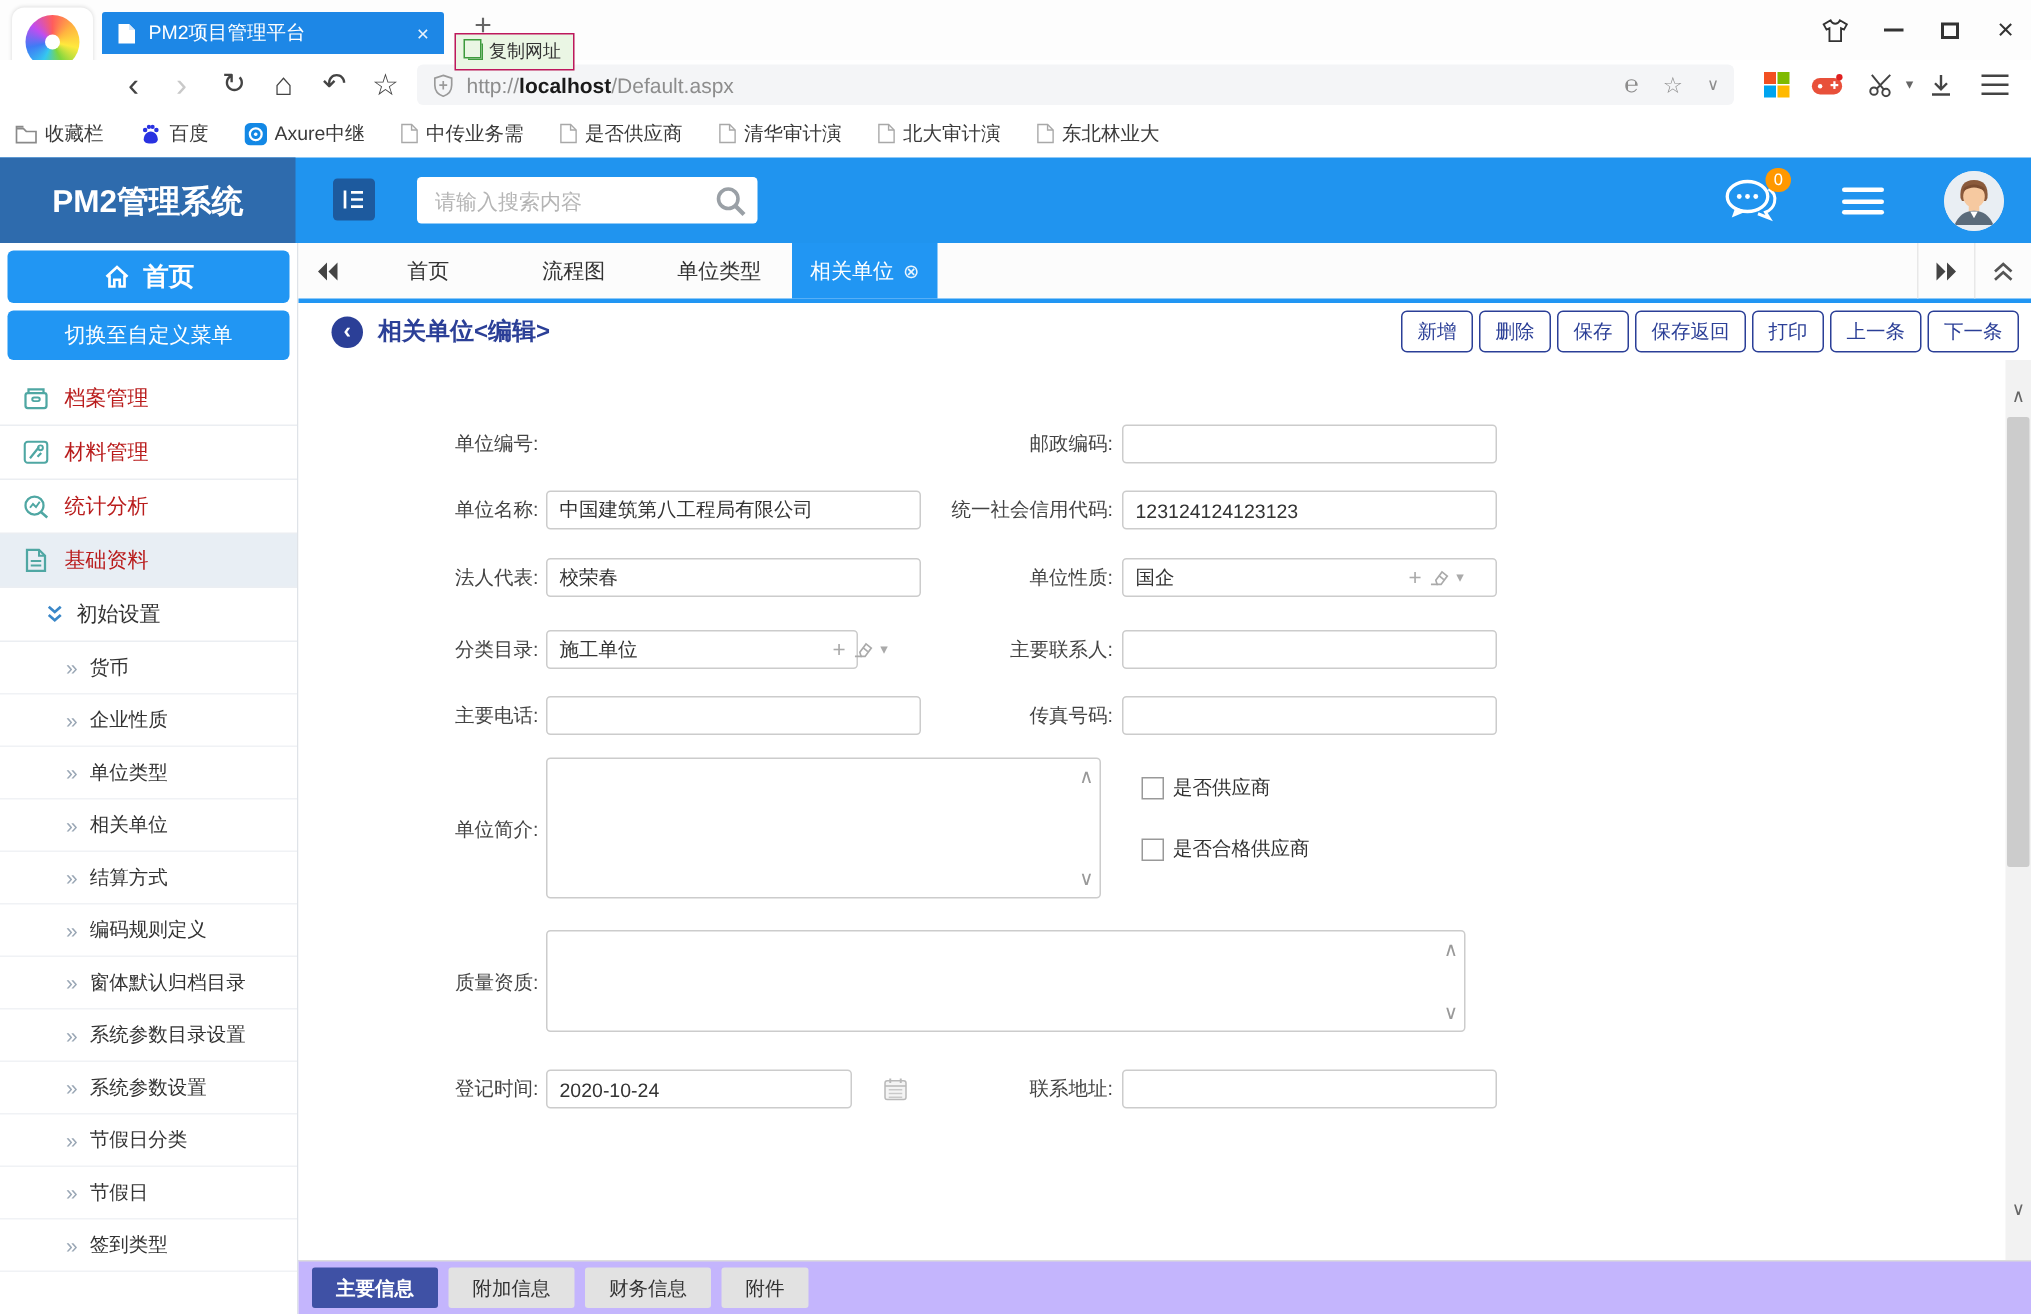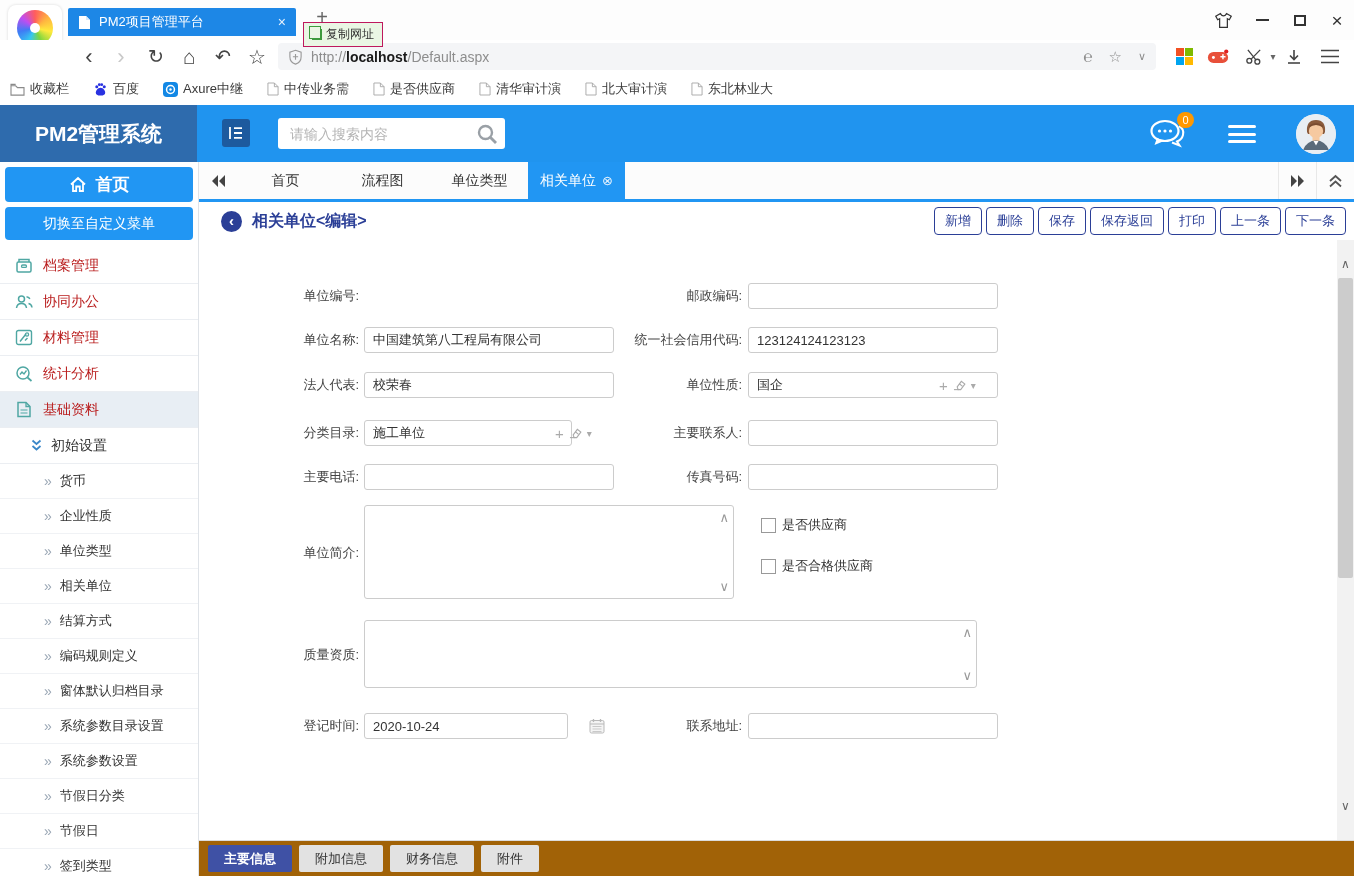--- a/index.html
+++ b/index.html
@@ -115,21 +115,21 @@
   .cbrow{position:absolute;display:flex;align-items:center;gap:6px;font-size:13px;color:#333}
   .cbox{width:15px;height:15px;border:1px solid #999;background:#fff;display:inline-block}
   .cal-ic{position:absolute}
   
   .vscroll{position:absolute;right:0;top:0;width:17px;height:600px;background:#f2f2f2}
   .vs-arrow{position:absolute;left:0;width:17px;height:20px;display:flex;align-items:center;justify-content:center;
     color:#666;font-size:12px}
   .vs-thumb{position:absolute;left:1px;width:15px;background:#ccc;border-radius:2px}
 
   
-  .bottombar{height:36px;background:#a16207;border-top:1px solid #dcdcdc;display:flex;align-items:center;gap:7px;padding-left:9px}
+  .bottombar{height:36px;background:#c4b5fd;border-top:1px solid #dcdcdc;display:flex;align-items:center;gap:7px;padding-left:9px}
   .btab2{height:27px;padding:0 16px;display:flex;align-items:center;font-size:13px;background:#e2e2e2;color:#333;border-radius:2px}
   .btab2.active{background:#3f51a5;color:#fff;font-weight:bold}
   svg{display:block}
 </style>
 </head>
 <body>
 
 <div class="screen">
 
   <div class="titlebar">
@@ -374,30 +374,20 @@
       <div class="modules">
         <div class="mod">
           <span>
               <svg width="18" height="17" viewBox="0 0 18 17">
                 <rect x="2" y="5" width="14" height="10" rx="1.5" fill="none" stroke="#4fa7a3" stroke-width="1.5"></rect>
                 <path d="M4 5 V2.5 H14 V5" fill="none" stroke="#4fa7a3" stroke-width="1.5"></path>
                 <rect x="6.5" y="8" width="5" height="2.4" rx="1.2" fill="none" stroke="#4fa7a3" stroke-width="1.3"></rect>
               </svg>
             </span>
           <span>档案管理</span>
-        </div>
-        <div class="mod">
-          <span>
-              <svg width="18" height="17" viewBox="0 0 18 17">
-                <circle cx="6.5" cy="6" r="3" fill="none" stroke="#4fa7a3" stroke-width="1.5"></circle>
-                <path d="M1.5 15 Q2 10.5 6.5 10.5 Q11 10.5 11.5 15" fill="none" stroke="#4fa7a3" stroke-width="1.5"></path>
-                <path d="M11.5 4 Q14 3.5 14.8 6 M13.5 10.5 Q16.5 11 17 14.5" fill="none" stroke="#4fa7a3" stroke-width="1.5"></path>
-              </svg>
-            </span>
-          <span>协同办公</span>
         </div>
         <div class="mod">
           <span>
               <svg width="18" height="17" viewBox="0 0 18 17">
                 <rect x="1.5" y="1.5" width="15" height="14" rx="2" fill="none" stroke="#4fa7a3" stroke-width="1.4"></rect>
                 <path d="M5 12.5 L11 5 M10 11.5 L12.5 9" stroke="#4fa7a3" stroke-width="1.5"></path>
                 <circle cx="12" cy="5.5" r="1.6" fill="none" stroke="#4fa7a3" stroke-width="1.3"></circle>
               </svg>
             </span>
           <span>材料管理</span>

